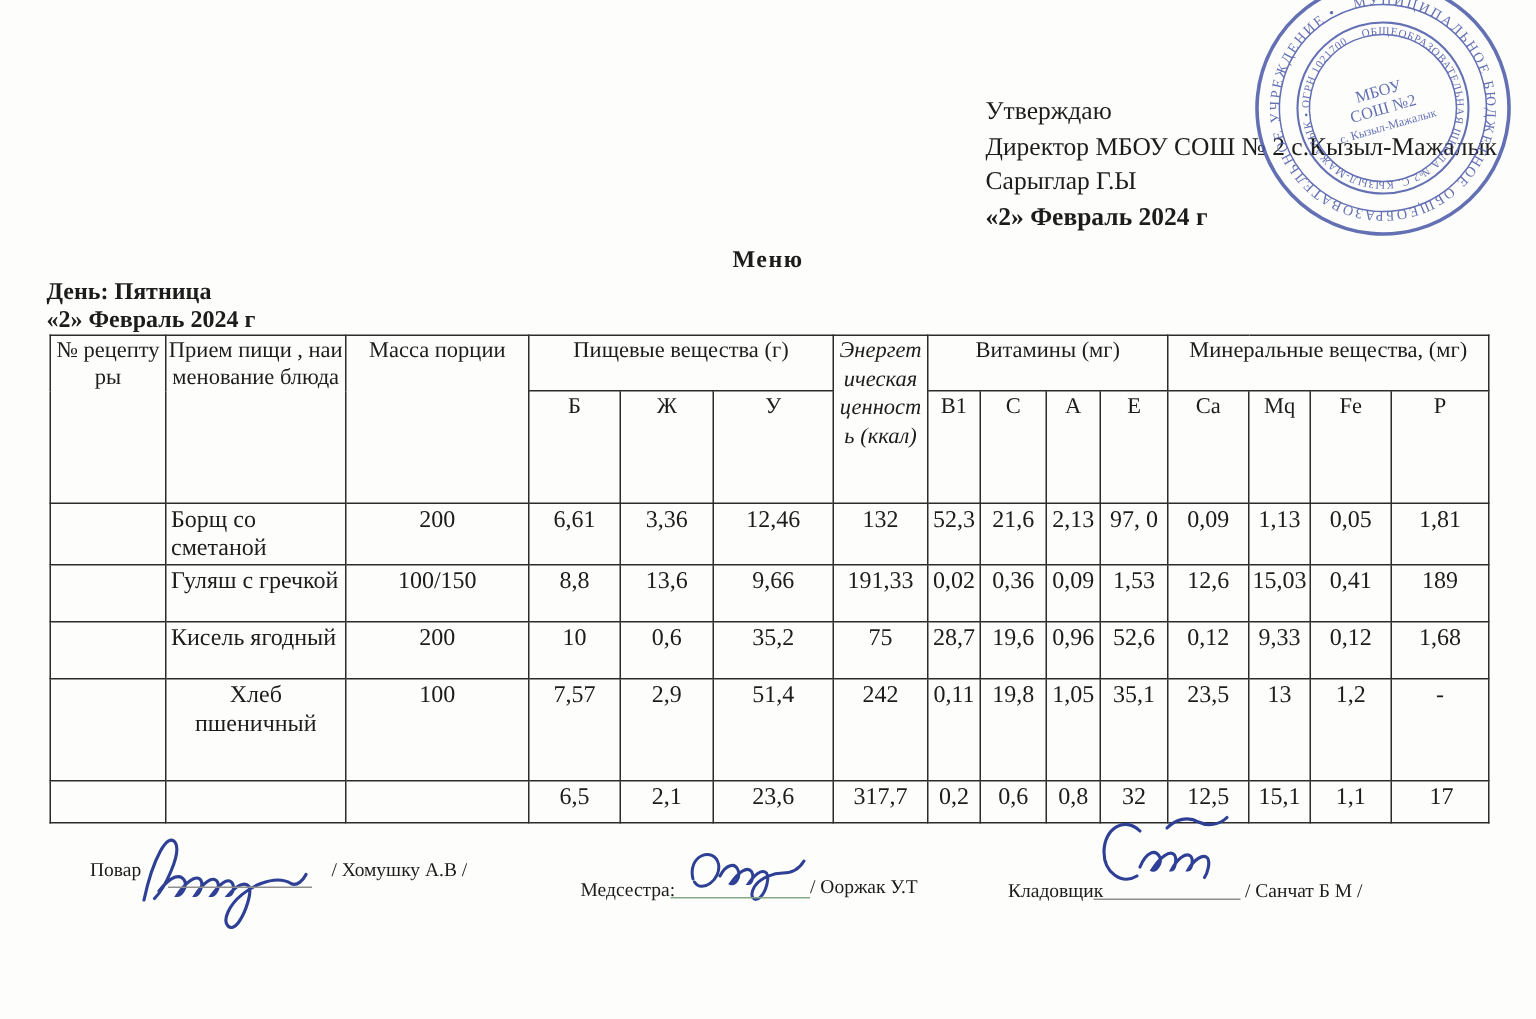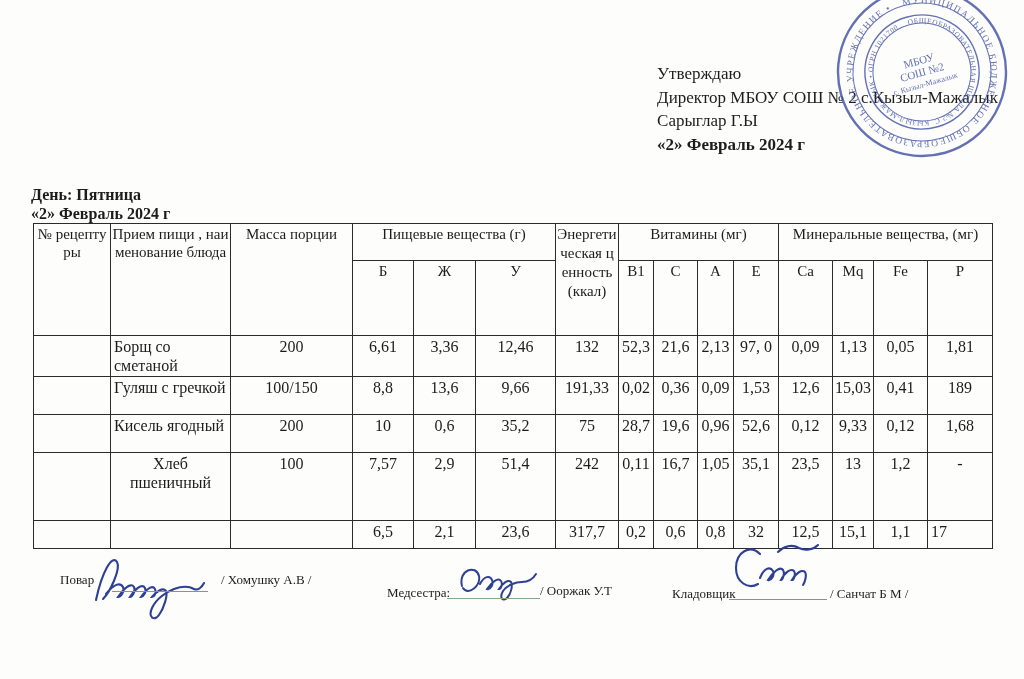--- a/index.html
+++ b/index.html
@@ -22,28 +22,28 @@
   .day-line{position:absolute; top:186px; left:31px; font-weight:bold; font-size:16px;}
   .date-line{position:absolute; top:205px; left:31px; font-weight:bold; font-size:16px;}
   
   table.menu{position:absolute; top:223px; left:33px; width:959px;
     border-collapse:collapse; table-layout:fixed;}
   table.menu th, table.menu td{
     border:1px solid #2b2b2b; padding:1px 1px; vertical-align:top;
     font-weight:normal; text-align:center; overflow:hidden;}
   thead th{font-size:15px; line-height:18px; padding-top:3px;}
   th.hard{overflow-wrap:anywhere; word-break:break-all;}
-  th.energy{padding-top:20px; line-height:19px;}
+  th.energy{padding-top:20px; line-height:19px;font-style:italic;}
   tbody td{font-size:16px; line-height:19px;}
   tr.hr1{height:37px;margin-left:36px;} tr.hr2{height:75px;}
   tr.r1{height:38px;} tr.r2{height:38px;} tr.r3{height:38px;}
   tr.r4{height:68px;} tr.r5{height:28px;}
   tbody td.dish{text-align:left; padding-left:3px;}
   tr.r4 td.dish{text-align:center; padding-left:1px;}
-  tr.r5 td:last-child{text-align:left; padding-left:3px;}
+  tr.r5 td:last-child{text-align:center; padding-left:3px;}
   
   .siglabel{position:absolute; font-size:13px; white-space:nowrap;}
   .handsig{position:absolute;}
   .sigline{position:absolute; border-bottom:1.2px solid #8f8f8f; height:0;}
   .sigline.green{border-bottom-color:#86a986;}
 </style>
 </head>
 <body>
 
 <div class="page">
@@ -66,20 +66,21 @@
       </text>
       <text font-size="7.4" letter-spacing="0.5" fill="#4a58a8" stroke="none" font-family="Liberation Serif, serif">
         <textPath href="#ringI">ОБЩЕОБРАЗОВАТЕЛЬНАЯ ШКОЛА №2 С. КЫЗЫЛ-МАЖАЛЫК • ОГРН 1021700</textPath>
       </text>
       <text x="88" y="80" text-anchor="middle" font-size="11" fill="#4a58a8" stroke="none">МБОУ</text>
       <text x="88" y="92" text-anchor="middle" font-size="11" fill="#4a58a8" stroke="none">СОШ №2</text>
       <text x="88" y="103" text-anchor="middle" font-size="8" fill="#4a58a8" stroke="none">с. Кызыл-Мажалык</text>
     </g>
   </svg>
 
+  <div class="doc-title">Меню</div>
   <div class="day-line">День: Пятница</div>
   <div class="date-line">«2» Февраль 2024 г</div>
 
   <table class="menu">
     <colgroup>
       <col style="width:77px">
         <col style="width:120px">
         <col style="width:122px">
       <col style="width:61px">
         <col style="width:62px">
@@ -172,21 +173,21 @@
       </tr>
       <tr class="r4">
         <td></td>
         <td class="dish">Хлеб пшеничный</td>
         <td>100</td>
         <td>7,57</td>
         <td>2,9</td>
         <td>51,4</td>
         <td>242</td>
         <td>0,11</td>
-        <td>16,7</td>
+        <td>19,8</td>
         <td>1,05</td>
         <td>35,1</td>
         <td>23,5</td>
         <td>13</td>
         <td>1,2</td>
         <td>-</td>
       </tr>
       <tr class="r5">
         <td></td>
         <td class="dish"></td>

